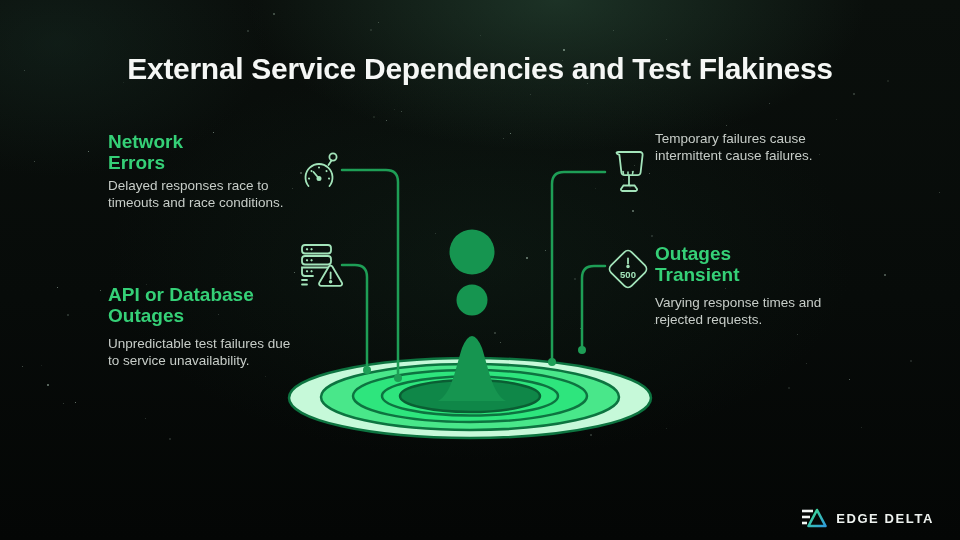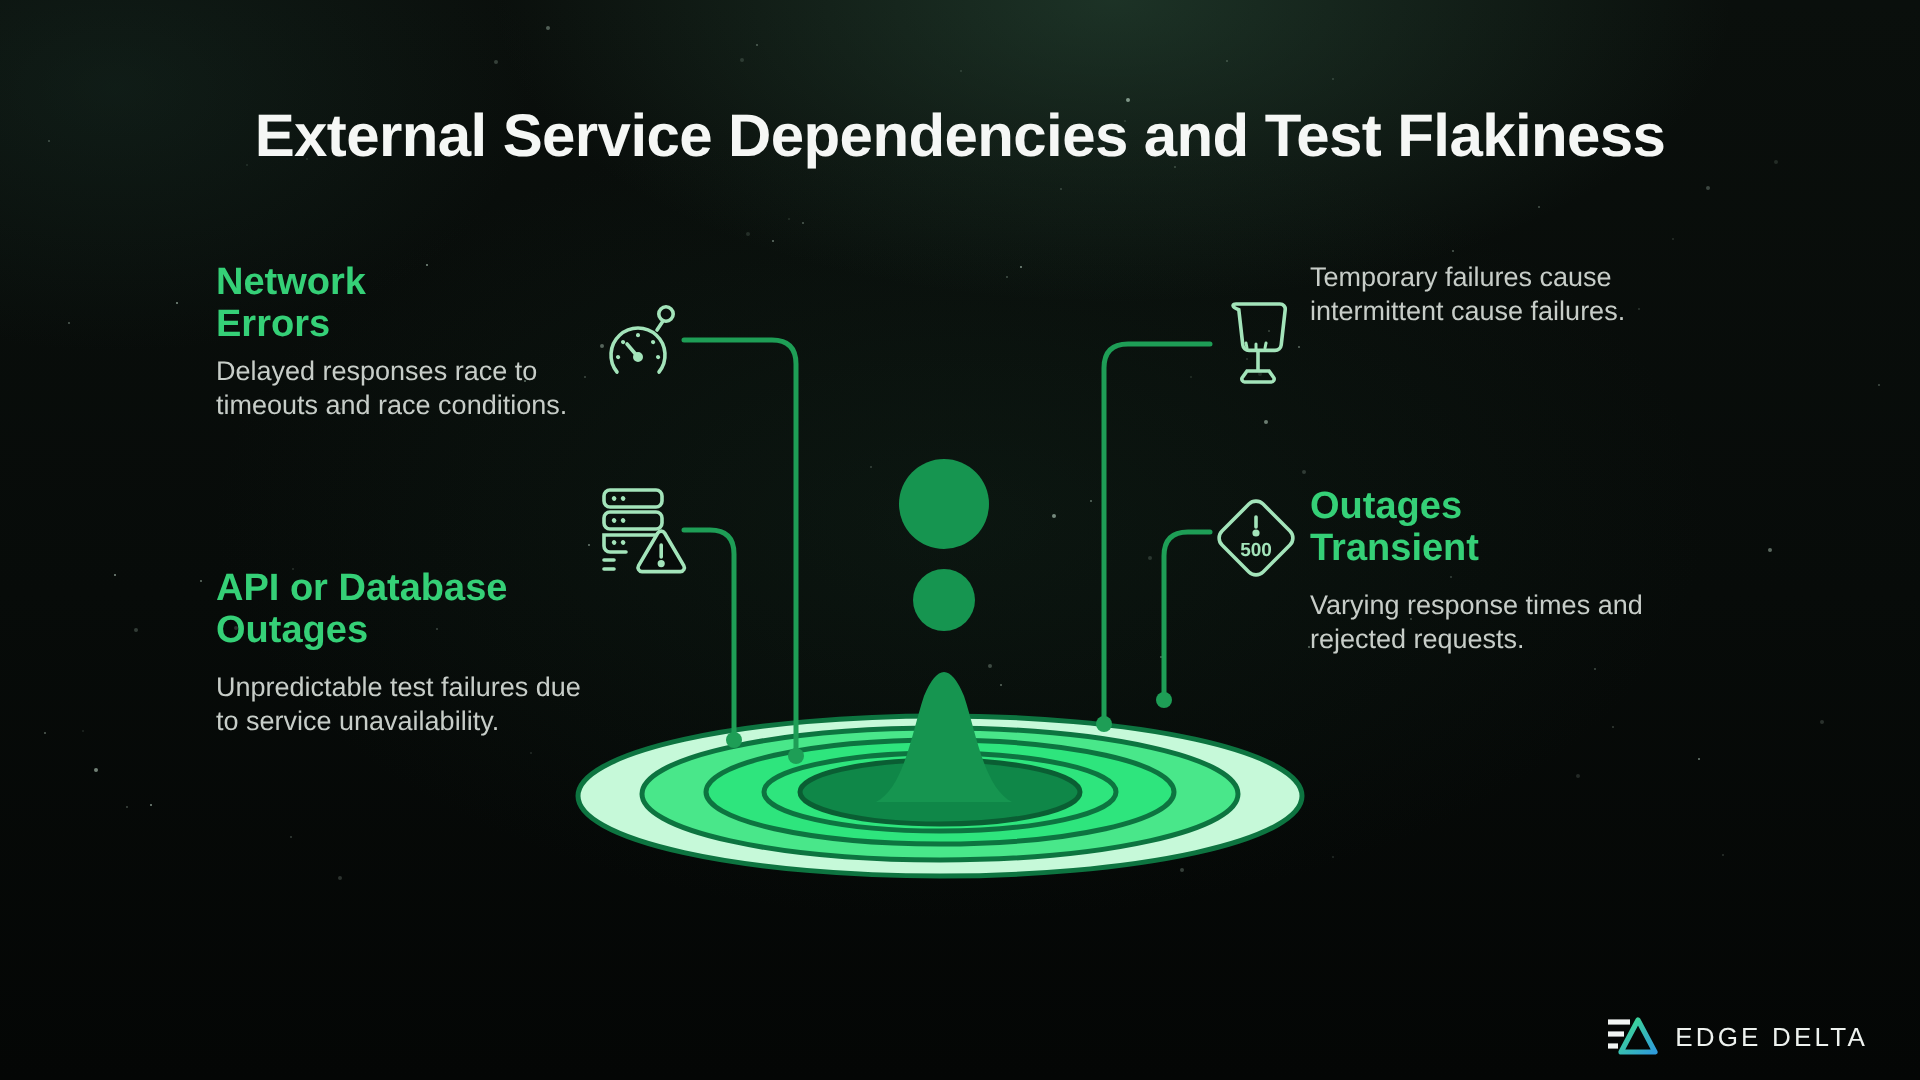--- a/index.html
+++ b/index.html
@@ -23,21 +23,21 @@
   .feature .body{color:#c7cdc8;font-size:13.5px;line-height:16.5px;}
   .f-left{text-align:left;width:185px;}
   .f-right{text-align:left;width:190px;}
   .gap-sm{margin-top:5px;}
   .gap-lg{margin-top:10px;}
   .icon-abs{position:absolute;}
   .centerpiece{position:absolute;left:0;top:0;pointer-events:none;}
   .logo{
     position:absolute;right:26px;bottom:11px;display:flex;align-items:center;gap:9px;
   }
-  .logo .logo-text{color:#eef2ef;font-size:13px;font-weight:normal;letter-spacing:1.6px;}
+  .logo .logo-text{color:#eef2ef;font-size:13px;font-weight:bold;letter-spacing:1.6px;}
 </style>
 </head>
 <body>
 
 <div class="slide">
 
   <div id="stars">
       <div class="star" style="left: 491px; top: 408px; width: 1.4px; height: 1.4px; opacity: 0.43;"></div>
       <div class="star" style="left: 651px; top: 235px; width: 2.2px; height: 2.2px; opacity: 0.19;"></div>
       <div class="star" style="left: 213px; top: 132px; width: 1.4px; height: 1.4px; opacity: 0.57;"></div>

